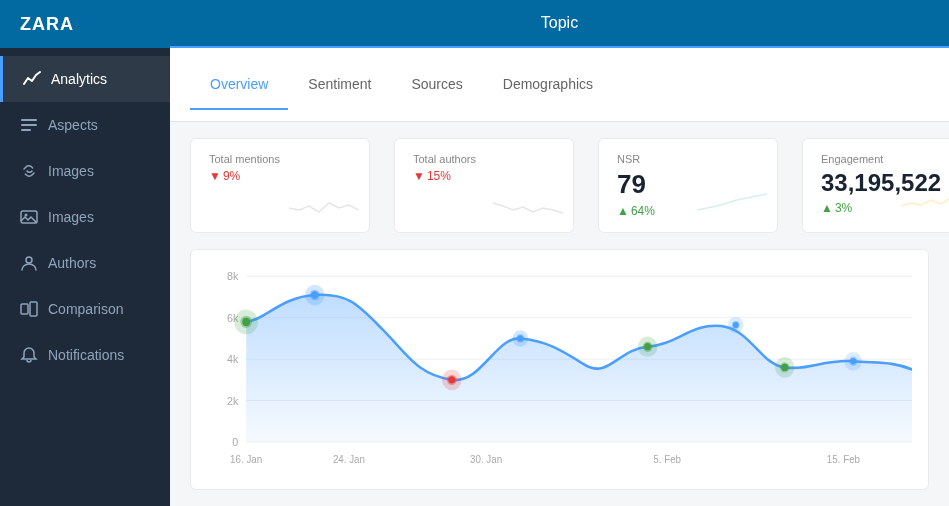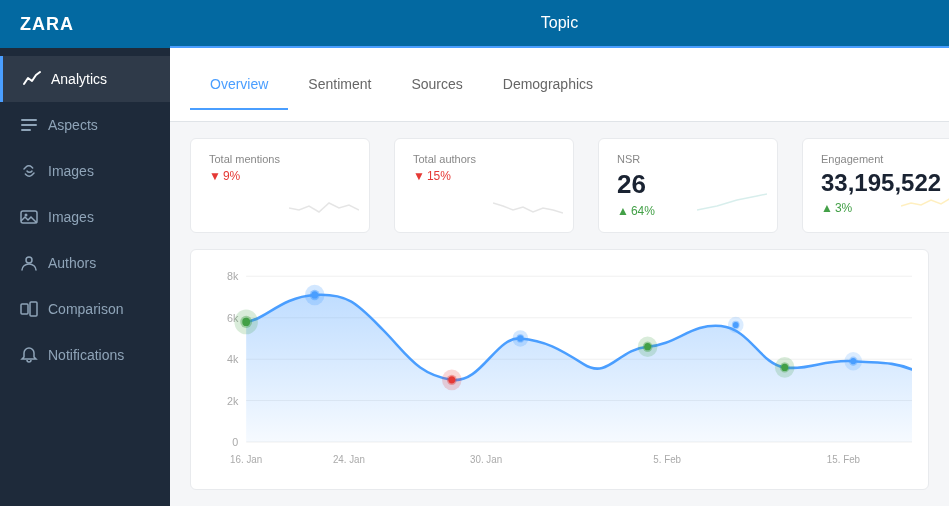--- a/index.html
+++ b/index.html
@@ -266,21 +266,21 @@
           <span>▼</span>
           <span>15%</span>
         </div>
         <svg class="metric-sparkline" viewBox="0 0 70 30">
           <polyline points="0,15 10,18 20,22 30,19 40,24 50,20 60,22 70,25" fill="none" stroke="#ccc" stroke-width="1.5"></polyline>
         </svg>
       </div>
 
       <div class="metric-card">
         <div class="metric-label">NSR</div>
-        <div class="metric-value">26</div>
+        <div class="metric-value">79</div>
         <div class="metric-change up">
           <span>▲</span>
           <span>64%</span>
         </div>
         <svg class="metric-sparkline" viewBox="0 0 70 30">
           <polyline points="0,22 10,20 20,18 30,15 40,12 50,10 60,8 70,6" fill="none" stroke="#b2dfdb" stroke-width="1.5"></polyline>
         </svg>
       </div>
 
       <div class="metric-card" style="margin-right:0;">

